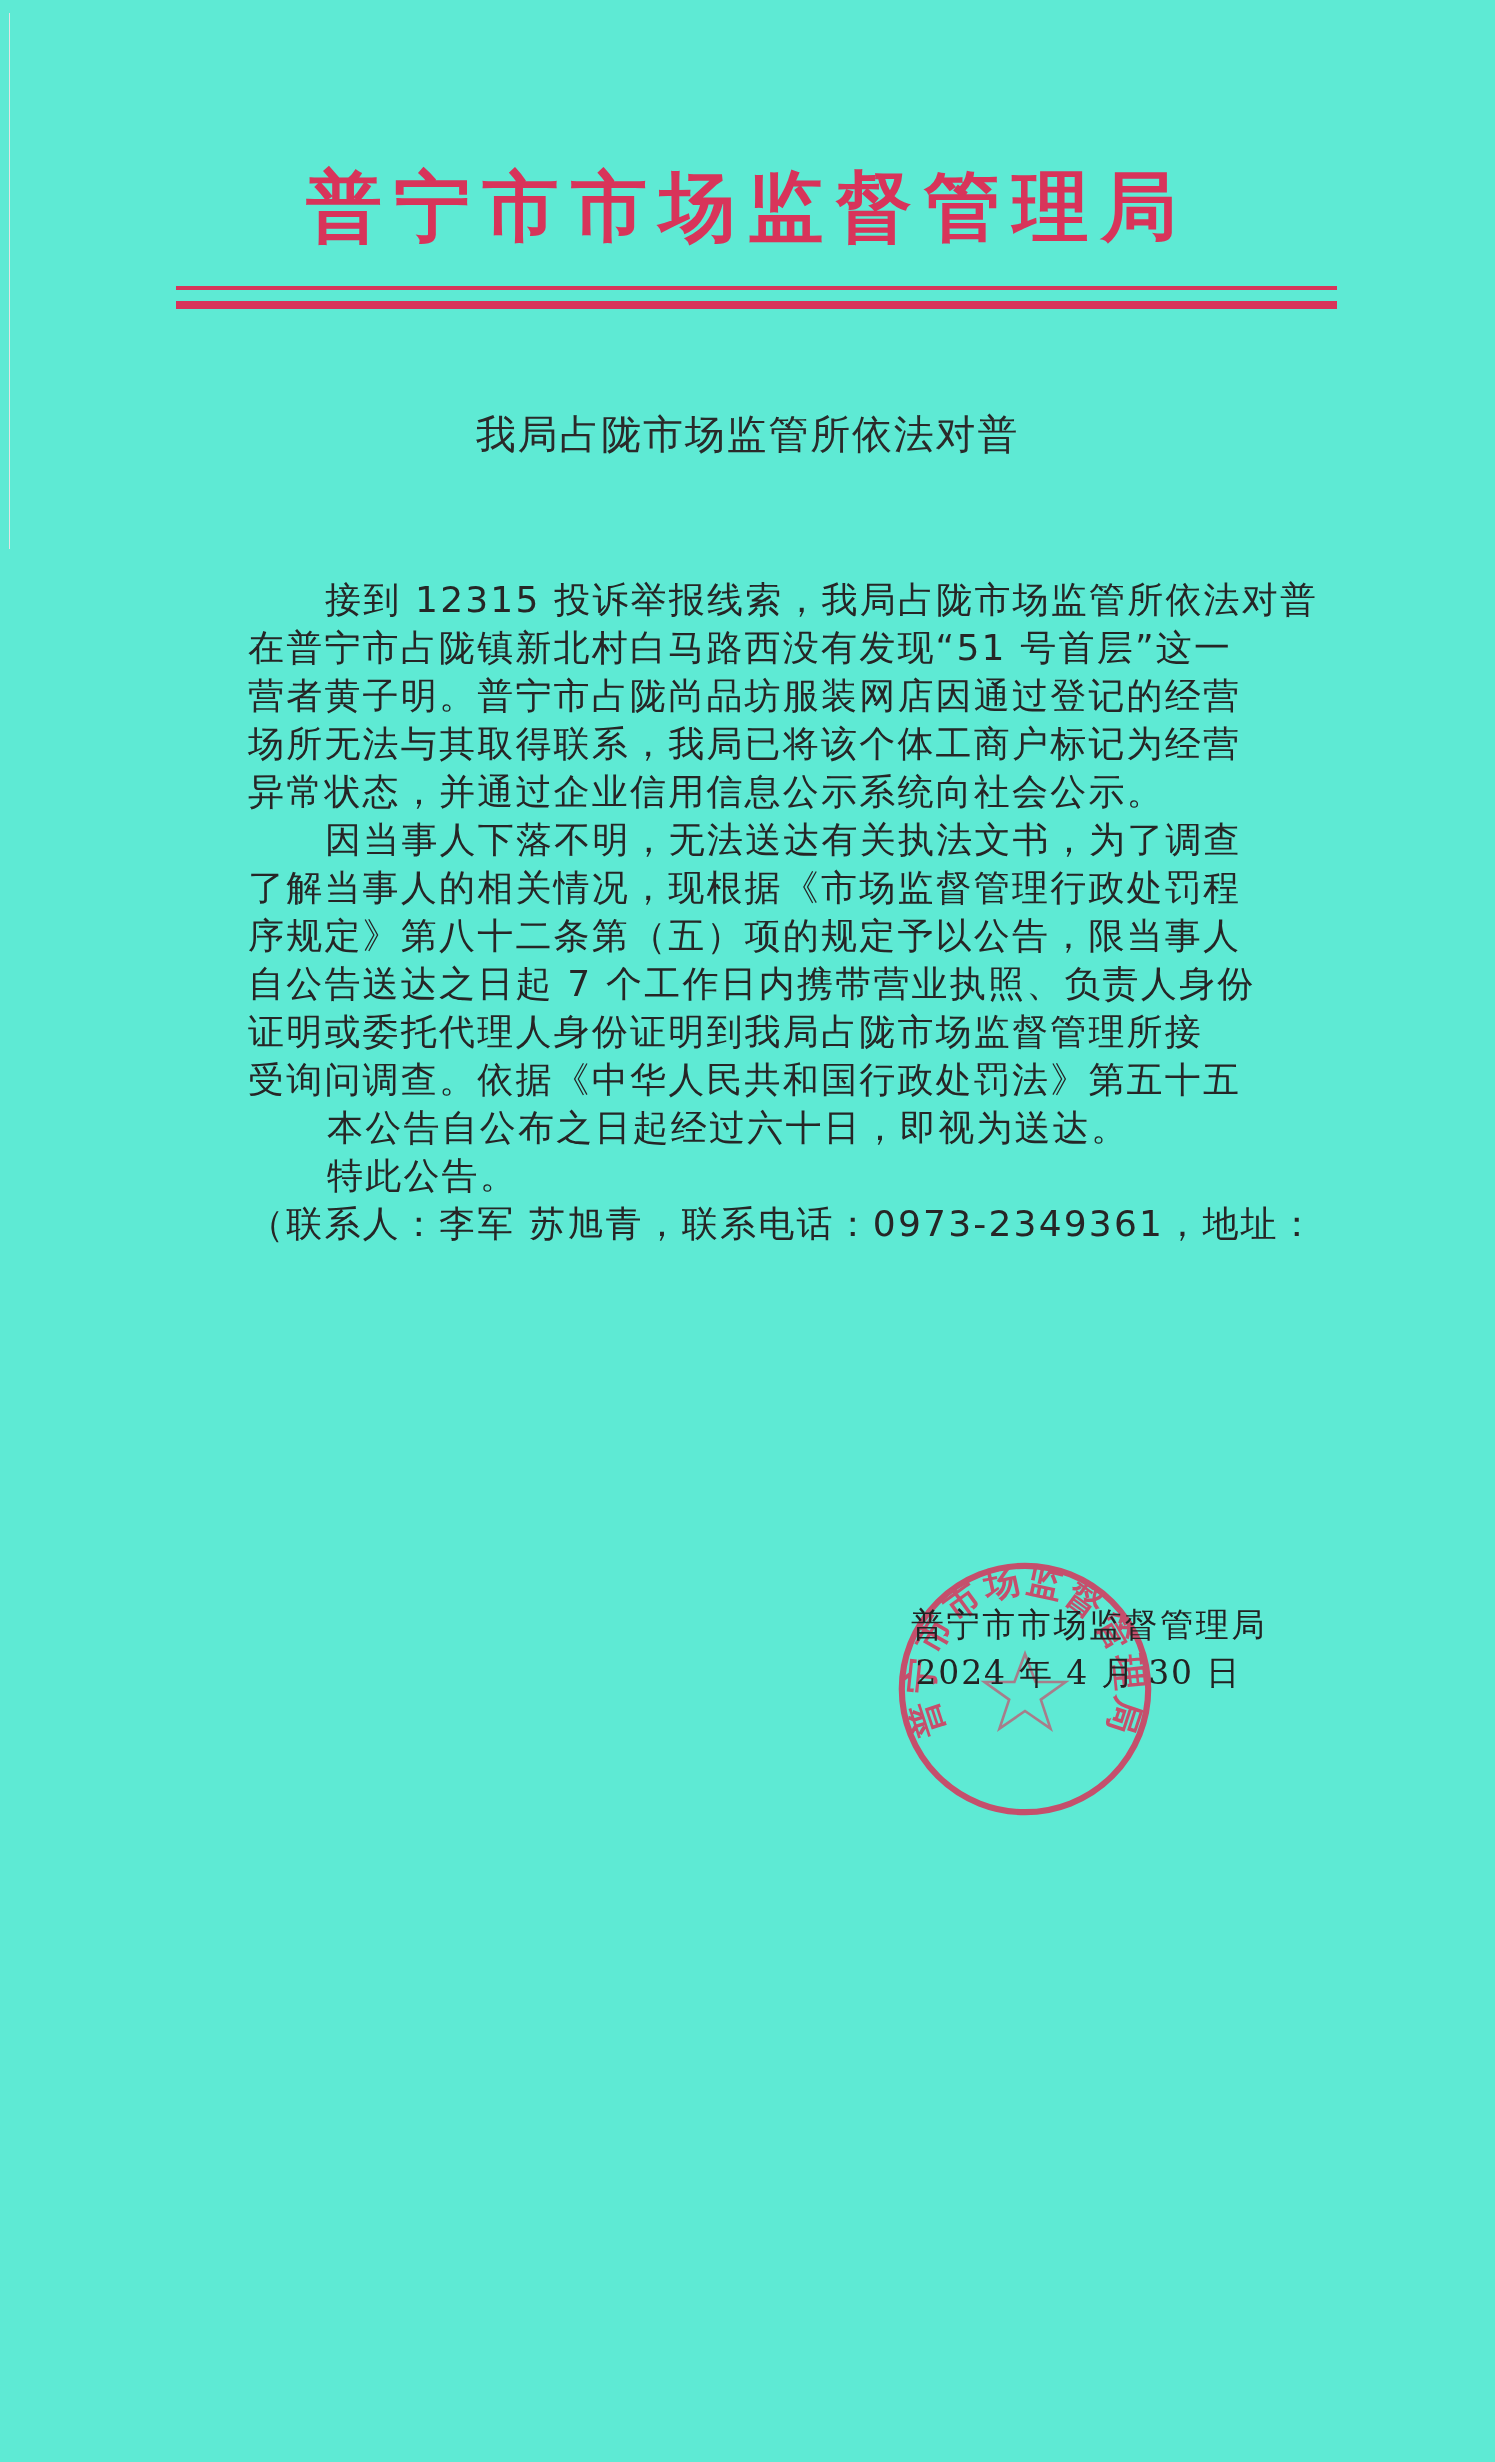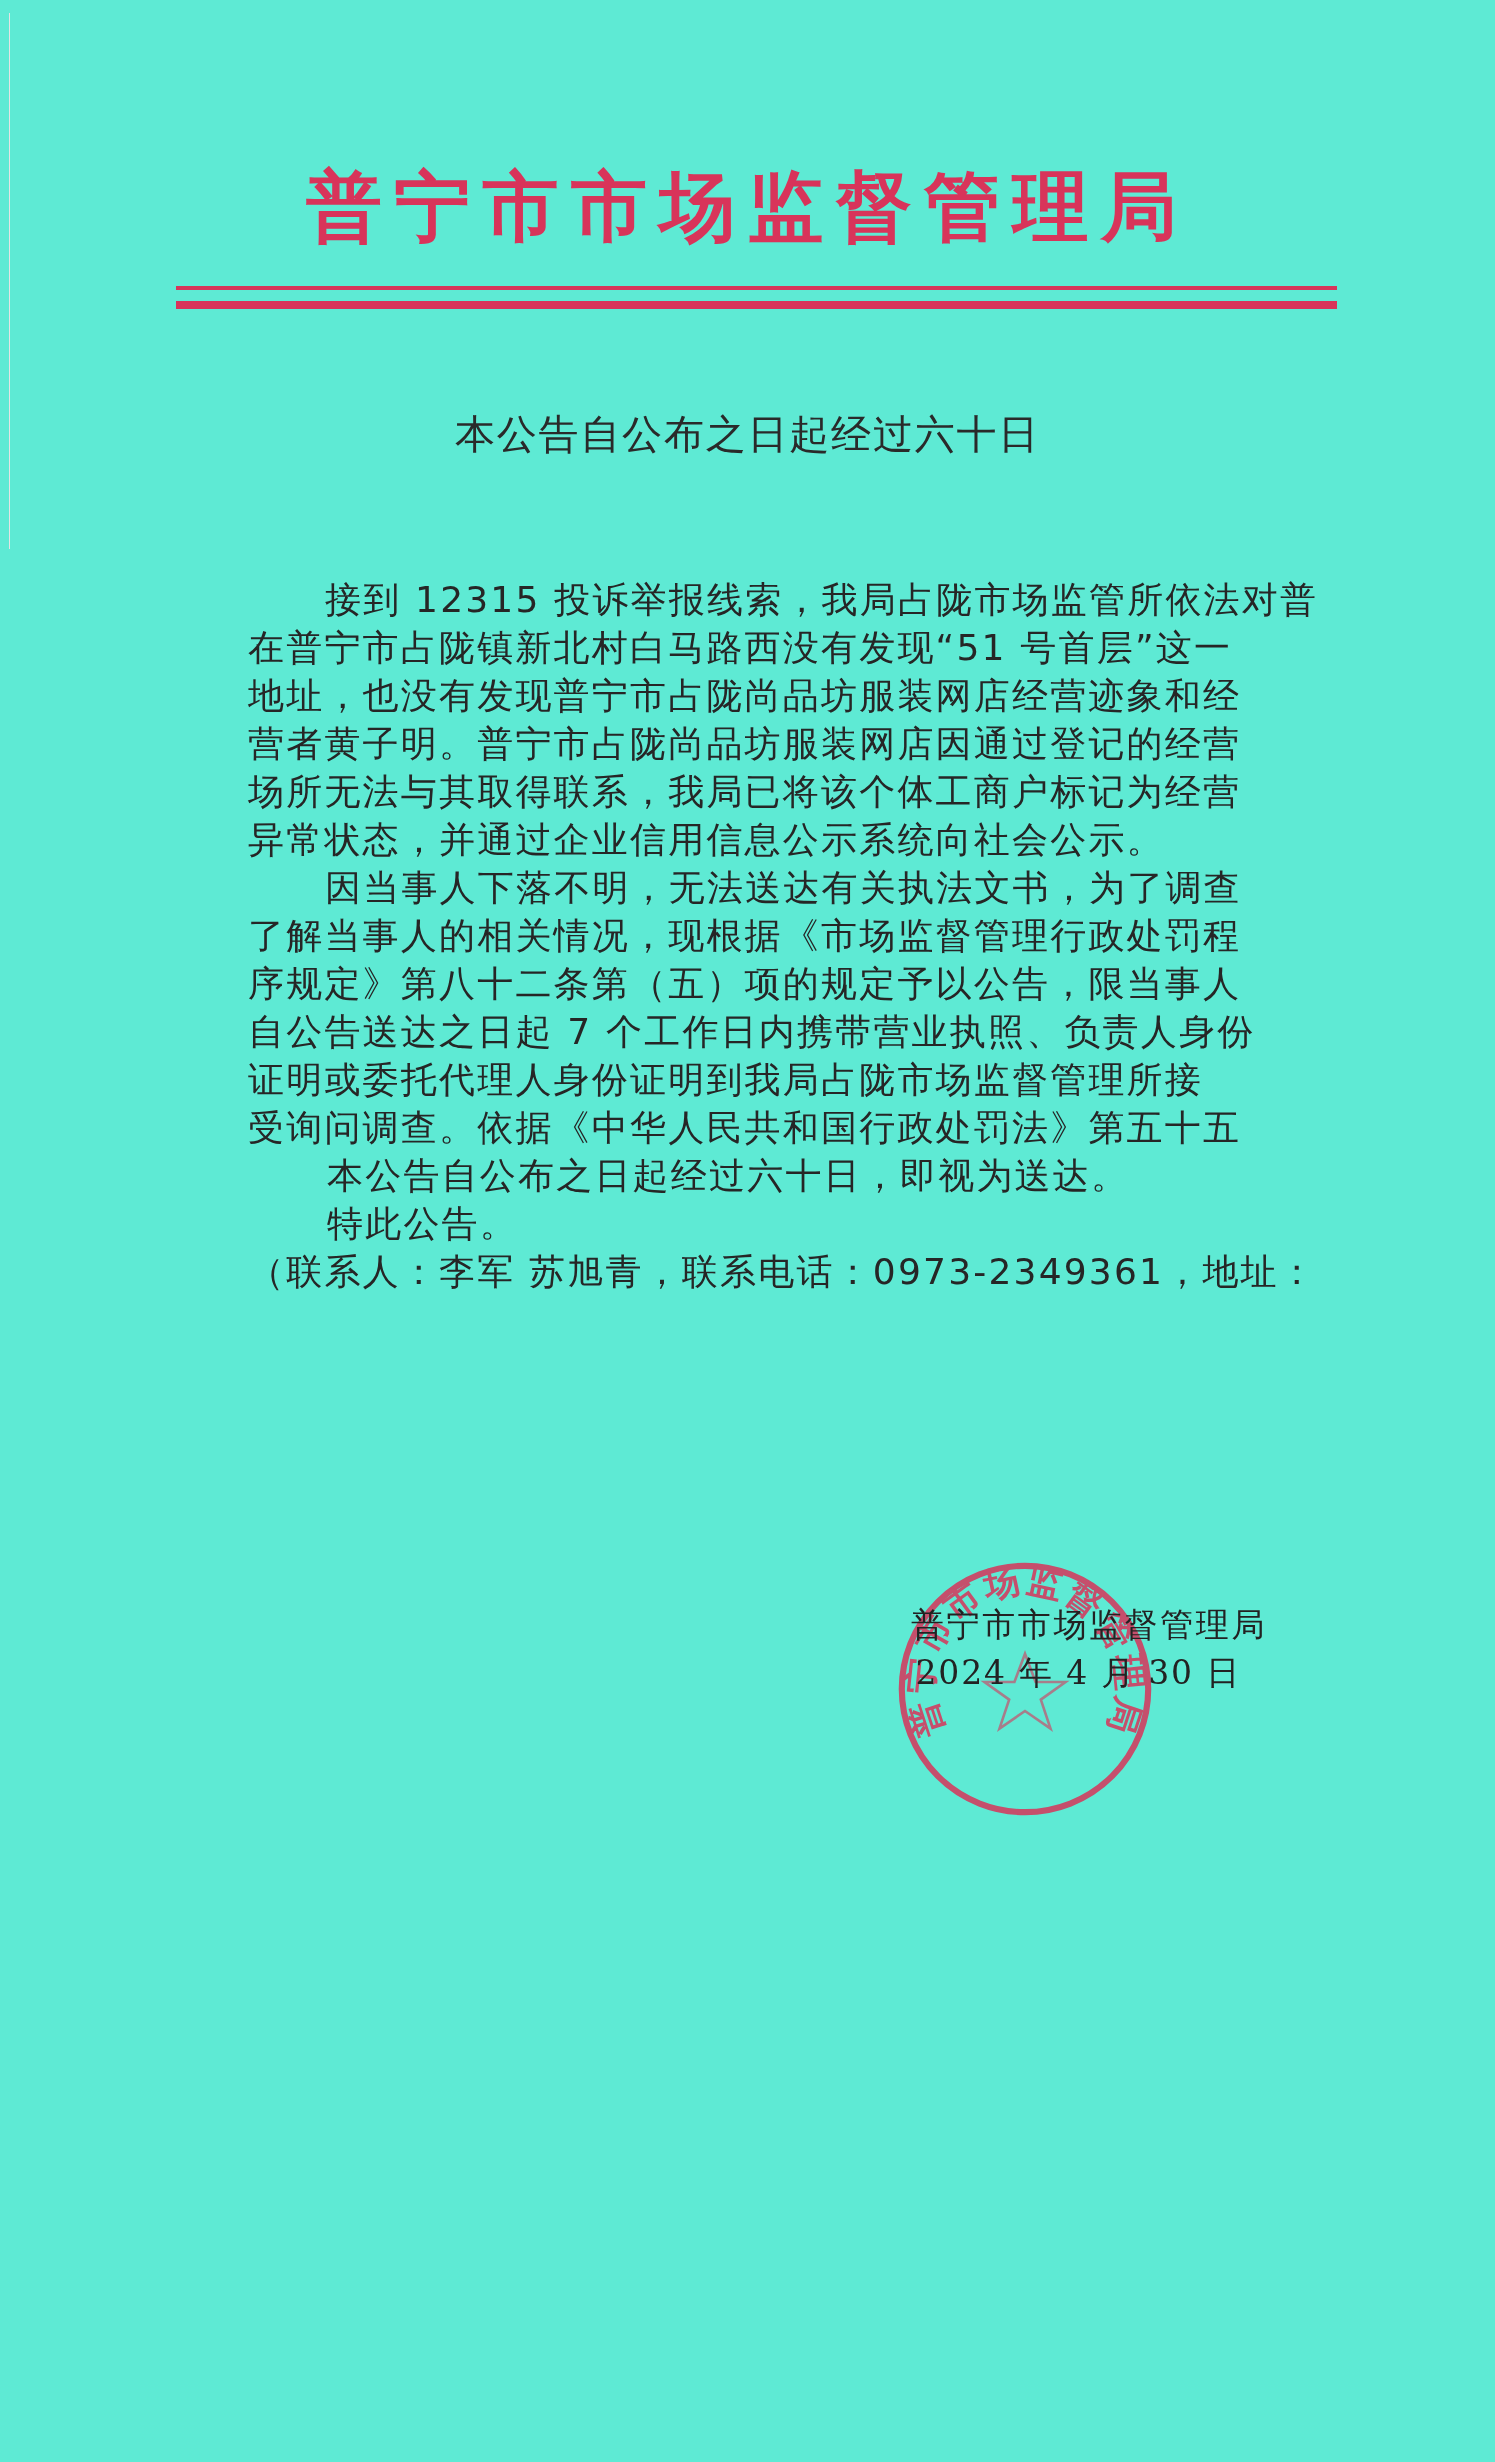--- a/index.html
+++ b/index.html
@@ -116,27 +116,26 @@
 </head>
 <body>
 
 <div class="page">
   <div class="scan-edge"></div>
 
   <div class="letterhead">普宁市市场监督管理局</div>
   <div class="rule-thin"></div>
   <div class="rule-thick"></div>
 
-  <div class="notice-title">本公告自公布之日起经过六十日</div>
+  <div class="notice-title">我局占陇市场监管所依法对普</div>
 
   <div class="body-block">
     <div>
       <div class="line indent">接到 12315 投诉举报线索，我局占陇市场监管所依法对普</div>
       <div class="line">在普宁市占陇镇新北村白马路西没有发现“51 号首层”这一</div>
-      <div class="line">地址，也没有发现普宁市占陇尚品坊服装网店经营迹象和经</div>
       <div class="line">营者黄子明。普宁市占陇尚品坊服装网店因通过登记的经营</div>
       <div class="line">场所无法与其取得联系，我局已将该个体工商户标记为经营</div>
       <div class="line">异常状态，并通过企业信用信息公示系统向社会公示。</div>
     </div>
     <div>
       <div class="line indent">因当事人下落不明，无法送达有关执法文书，为了调查</div>
       <div class="line">了解当事人的相关情况，现根据《市场监督管理行政处罚程</div>
       <div class="line">序规定》第八十二条第（五）项的规定予以公告，限当事人</div>
       <div class="line">自公告送达之日起 7 个工作日内携带营业执照、负责人身份</div>
       <div class="line">证明或委托代理人身份证明到我局占陇市场监督管理所接</div>

